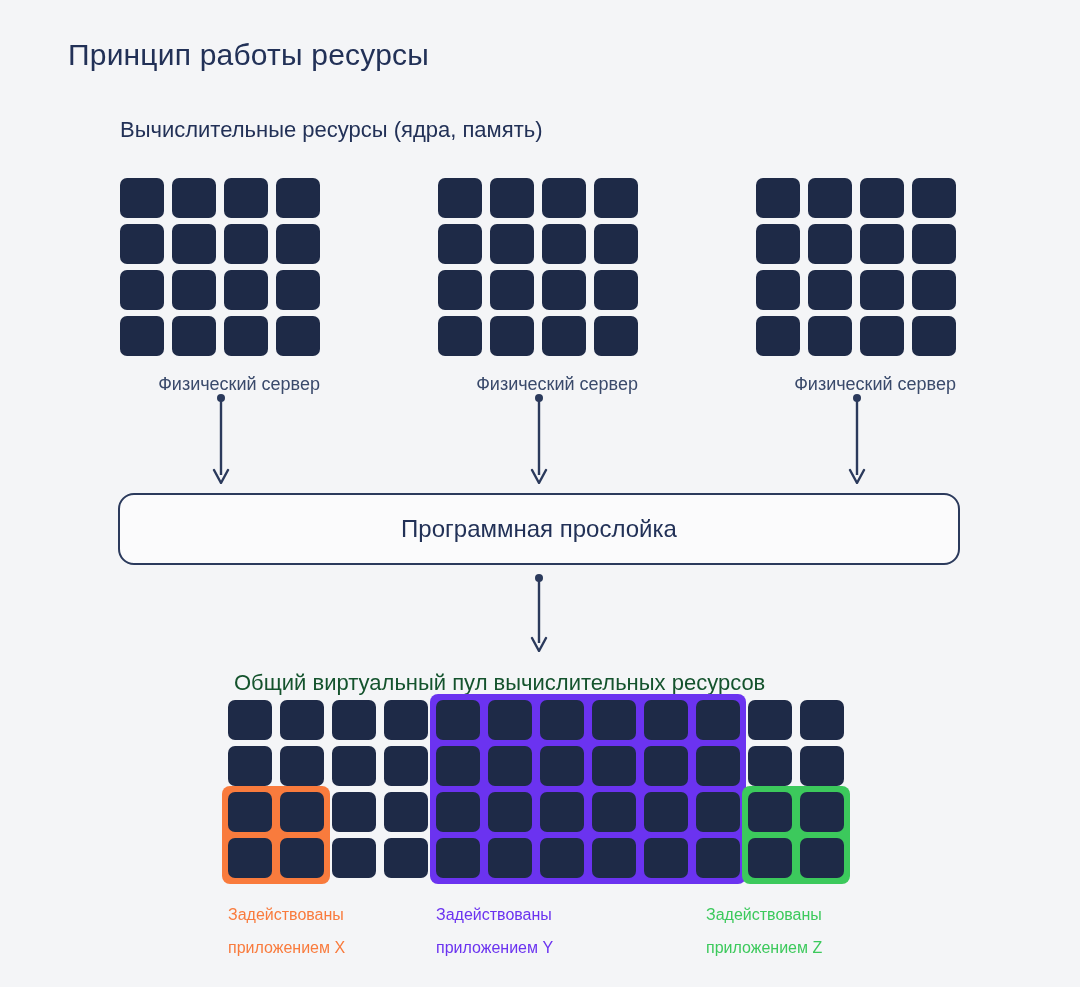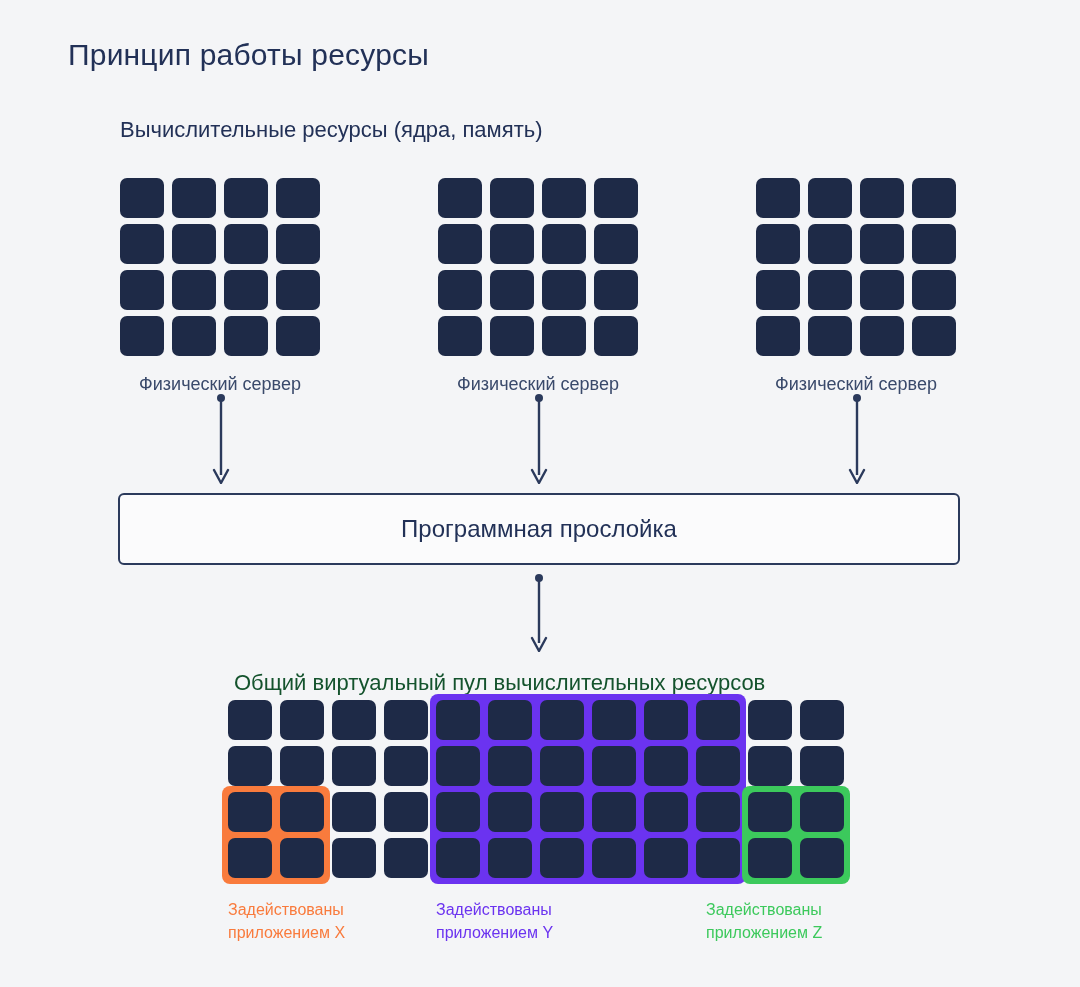--- a/index.html
+++ b/index.html
@@ -58,37 +58,37 @@
   .cell {
     background: #1e2a47;
     border-radius: 7px;
     width: 44px; height: 40px;
   }
   .server-label {
     margin-top: 18px;
     font-size: 18px;
     color: #3a4a6b;
     white-space: nowrap;
-    text-align: center;
+    text-align: right;
   }
 
   
   .arrow {
     position: absolute;
   }
   .arrow svg { display: block; }
 
   
   .layer-band {
     position: absolute;
     left: 118px; top: 493px;
     width: 842px; height: 72px;
     background: #fbfbfc;
     border: 2px solid #2b3a5c;
-    border-radius: 6px;
+    border-radius: 16px;
     display: flex;
     align-items: center;
     justify-content: center;
   }
   .layer-band-label {
     font-size: 24px;
     color: #223157;
     white-space: nowrap;
   }
 
@@ -129,21 +129,21 @@
   .legend {
     position: absolute;
     left: 228px; top: 898px;
     width: 700px;
     height: 60px;
   }
   .legend-item {
     position: absolute;
     top: 0;
     font-size: 16px;
-    line-height: 23px;
+    line-height: 33px;
     white-space: pre-line;
   }
 </style>
 </head>
 <body>
 
 <div class="page-title">Принцип работы ресурсы</div>
 
 <div class="section-heading">Вычислительные ресурсы (ядра, память)</div>
 

